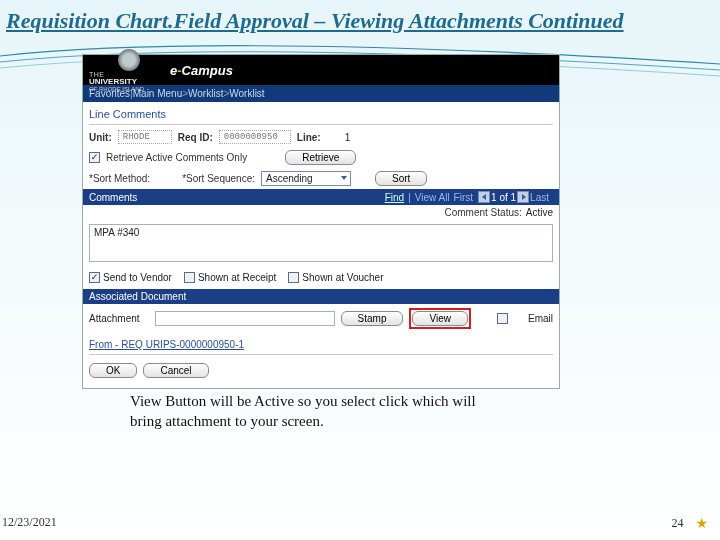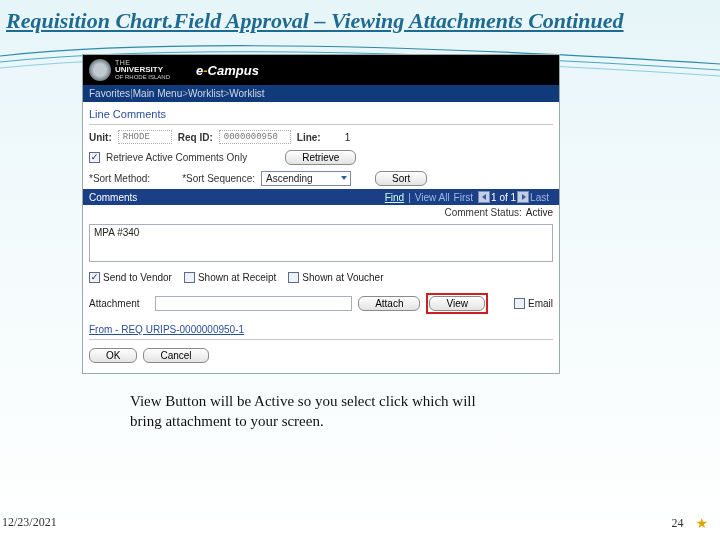--- a/index.html
+++ b/index.html
@@ -44,23 +44,24 @@
     color: #222;
   }
   .hdr {
     background: #000;
     height: 30px;
     display: flex;
     align-items: center;
   }
   .uri-logo {
     display: flex;
-    align-items: flex-start;
+    align-items: flex-end;
     padding: 2px 6px;
     color: #d6d6d6;
+    flex-direction: column;
   }
   .uri-crest {
     width: 22px; height: 22px;
     background: radial-gradient(circle,#bfcad0 40%,#6f7a80 70%);
     border-radius: 50%;
     margin-right: 4px;
     position: relative;
   }
   .uri-text { line-height: 1; }
   .uri-text .l1 { font-size: 7px; letter-spacing: 0.5px; color:#cfcfcf; }
@@ -175,21 +176,21 @@
   }
   .attach-row .attlabel { width:60px; }
   .attach-row .attbox {
     flex:1; height:15px; border:1px solid #a8b0c0; background:#fff;
   }
   .view-highlight {
     border: 2px solid #d11f1f;
     padding: 1px;
     display:inline-block;
   }
-  .email-area { display:flex; align-items:center; gap:3px; margin-left:20px;}
+  .email-area { display:flex; align-items:center; gap:20px; margin-left:20px;}
   .from-link { color:#2a4f9a; text-decoration:underline; padding:6px 6px 2px; display:block; font-size:10px;}
   .footer-btns { display:flex; gap:6px; padding:6px 6px 10px;}
   .caption {
     position: absolute;
     top: 392px;
     left: 130px;
     width: 360px;
     font-size: 15px;
     color: #111;
     line-height: 1.3;
@@ -298,25 +299,26 @@
       <div class="ci">
           <span class="chk"></span>
           <span>Shown at Receipt</span>
         </div>
       <div class="ci">
           <span class="chk"></span>
           <span>Shown at Voucher</span>
         </div>
     </div>
 
+    <div class="assoc-bar">Associated Document</div>
 
     <div class="attach-row">
       <span class="attlabel">Attachment</span>
       <span class="attbox"></span>
-      <button class="btn-sm">Attach</button>
+      <button class="btn-sm">Stamp</button>
       <span class="view-highlight">
         <button class="btn-sm">View</button>
       </span>
       <span class="email-area">
         <span class="chk"></span>
         <span>Email</span>
       </span>
     </div>
 
     <a class="from-link">From - REQ URIPS-0000000950-1</a>

